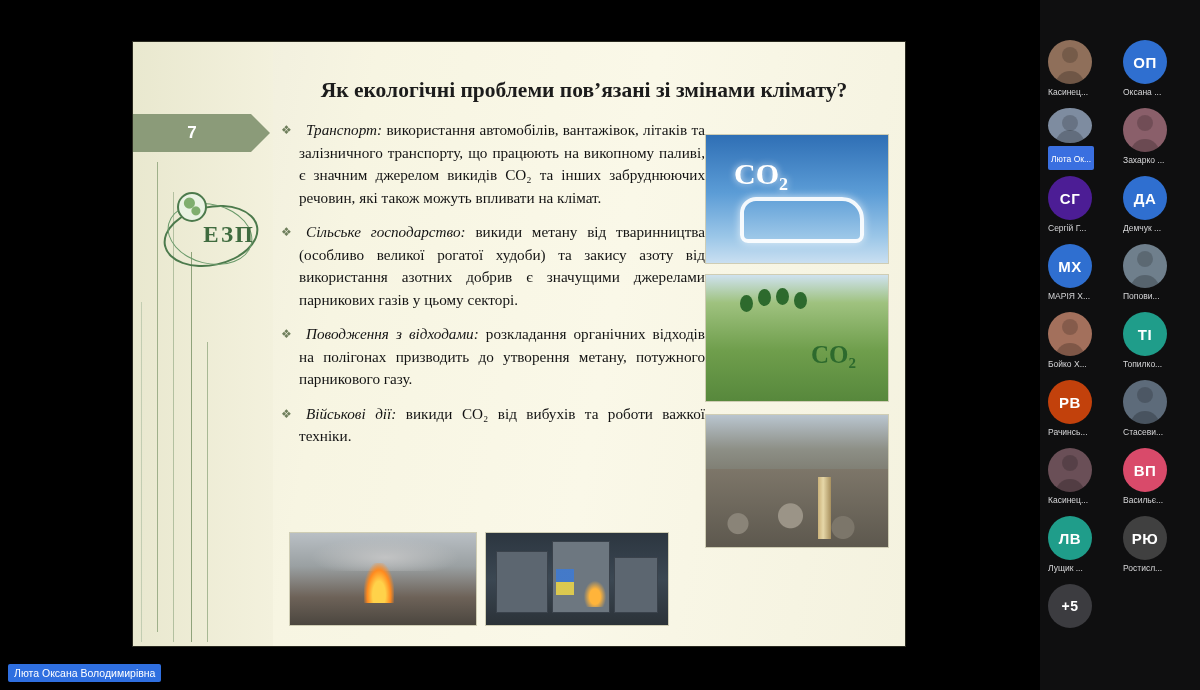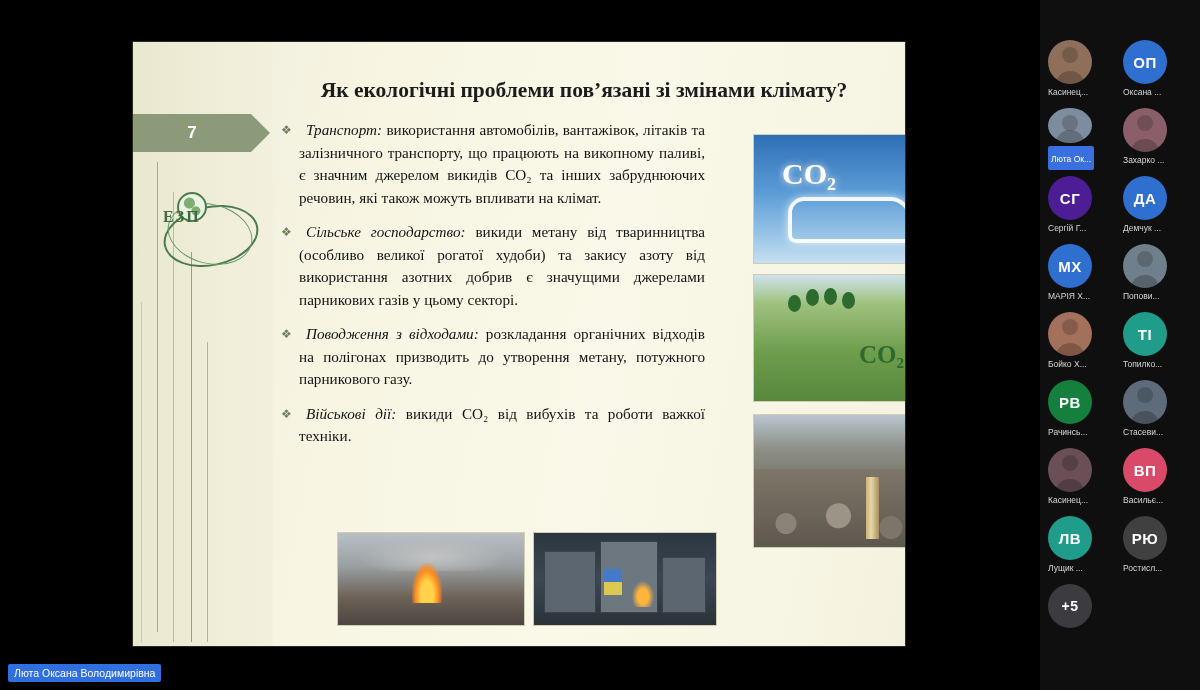--- a/index.html
+++ b/index.html
@@ -114,26 +114,26 @@
     width: 26px; height: 26px;
     border: 2px solid #4c7a4c;
     border-radius: 50%;
     background:
       radial-gradient(circle at 40% 35%, #7fae6f 0 5px, transparent 6px),
       radial-gradient(circle at 65% 65%, #7fae6f 0 4px, transparent 5px),
       #eaf3e4;
   }
   .logo-text {
     position: absolute;
-    left: 0; top: 16px;
+    left: 0; top: 30px;
     width: 92px;
-    text-align: left;
+    text-align: right;
     font-family: "Liberation Serif", serif;
     font-weight: bold;
-    font-size: 16px;
+    font-size: 23px;
     letter-spacing: 2px;
     color: #3f6b3f;
   }
 
   
   .slide-body {
     position: absolute;
     left: 148px;
     top: 20px;
     width: 606px;
@@ -175,21 +175,20 @@
     font-style: italic;
     font-weight: normal;
     margin-left: 7px;
   }
 
   
   .photo {
     position: absolute;
     border: 1px solid #cfcdb4;
     overflow: hidden;
-    margin-left: 48px;
   }
   .ph-co2sky {
     left: 572px; top: 92px; width: 182px; height: 128px;
     background: linear-gradient(180deg, #2f6fb5 0%, #5b9cd6 45%, #9cc7e8 80%, #c9dff1 100%);
   }
   .ph-co2sky .cloudtext {
     position: absolute;
     left: 28px; top: 22px;
     color: #ffffff;
     font-family: "Liberation Serif", serif;
@@ -530,21 +529,21 @@
       </div>
 
       <div class="tile">
         <div class="avatar" style="background:#1f9d8a">
             <span>ТІ</span>
           </div>
         <div class="tile-name">Топилко...</div>
       </div>
 
       <div class="tile">
-        <div class="avatar" style="background:#15803d">
+        <div class="avatar" style="background:#c2410c">
             <span>РВ</span>
           </div>
         <div class="tile-name">Рачинсь...</div>
       </div>
 
       <div class="tile">
         <div class="avatar photo-av" style="background:#5d6b7a">
             <span class="head"></span>
           </div>
         <div class="tile-name">Стасеви...</div>

